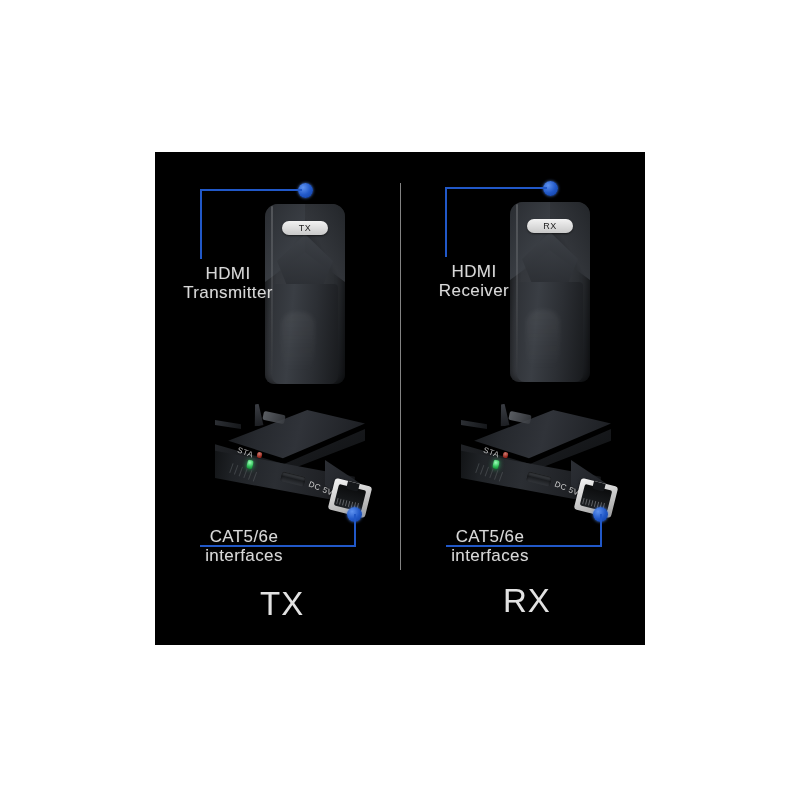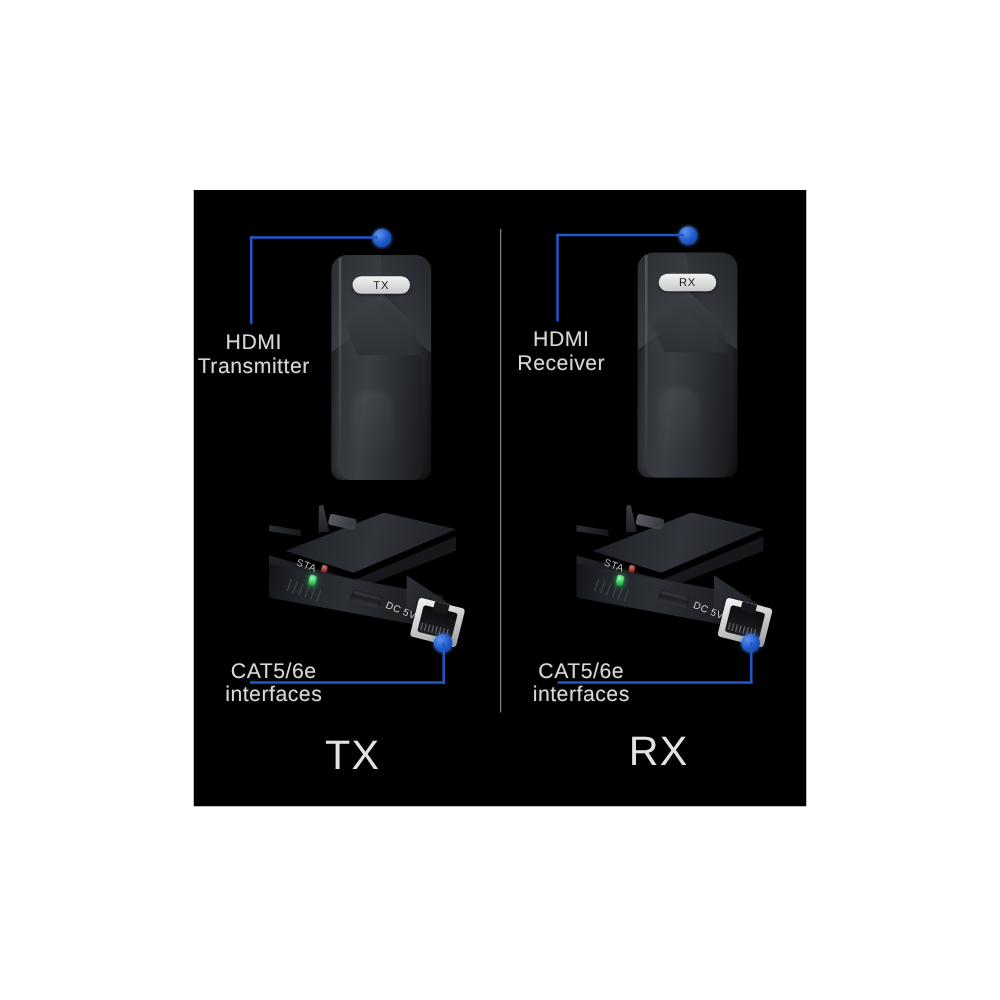--- a/index.html
+++ b/index.html
@@ -26,20 +26,21 @@
   .cl-v{width:2px;}
   .cl-dot{
     position:absolute;width:15px;height:15px;border-radius:50%;
     background:radial-gradient(circle at 34% 30%, #5e92f0 0%, #2158c8 52%, #103d9b 100%);
     box-shadow:0 0 3px rgba(90,140,235,.85);
   }
   .cl-text{
     position:absolute;color:#d8d8d8;font-size:17px;line-height:19px;
     letter-spacing:.4px;white-space:nowrap;text-align:left;
     text-shadow:0 0 1px rgba(255,255,255,.25);
+    padding-left:25px;
   }
   .cl-text.ctr{text-align:center;}
 
   
   .caption{
     position:absolute;color:#e2e2e2;font-size:33px;letter-spacing:1px;
     font-weight:400;white-space:nowrap;
   }
 
   

